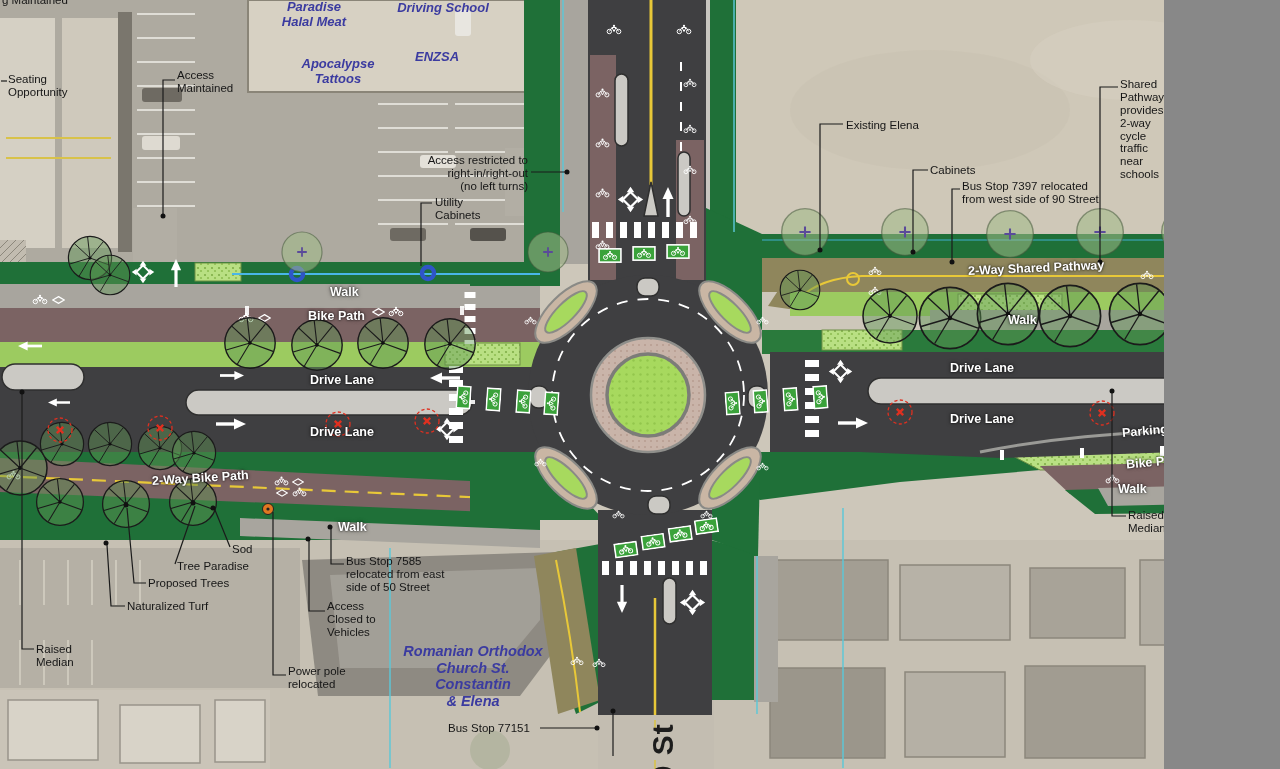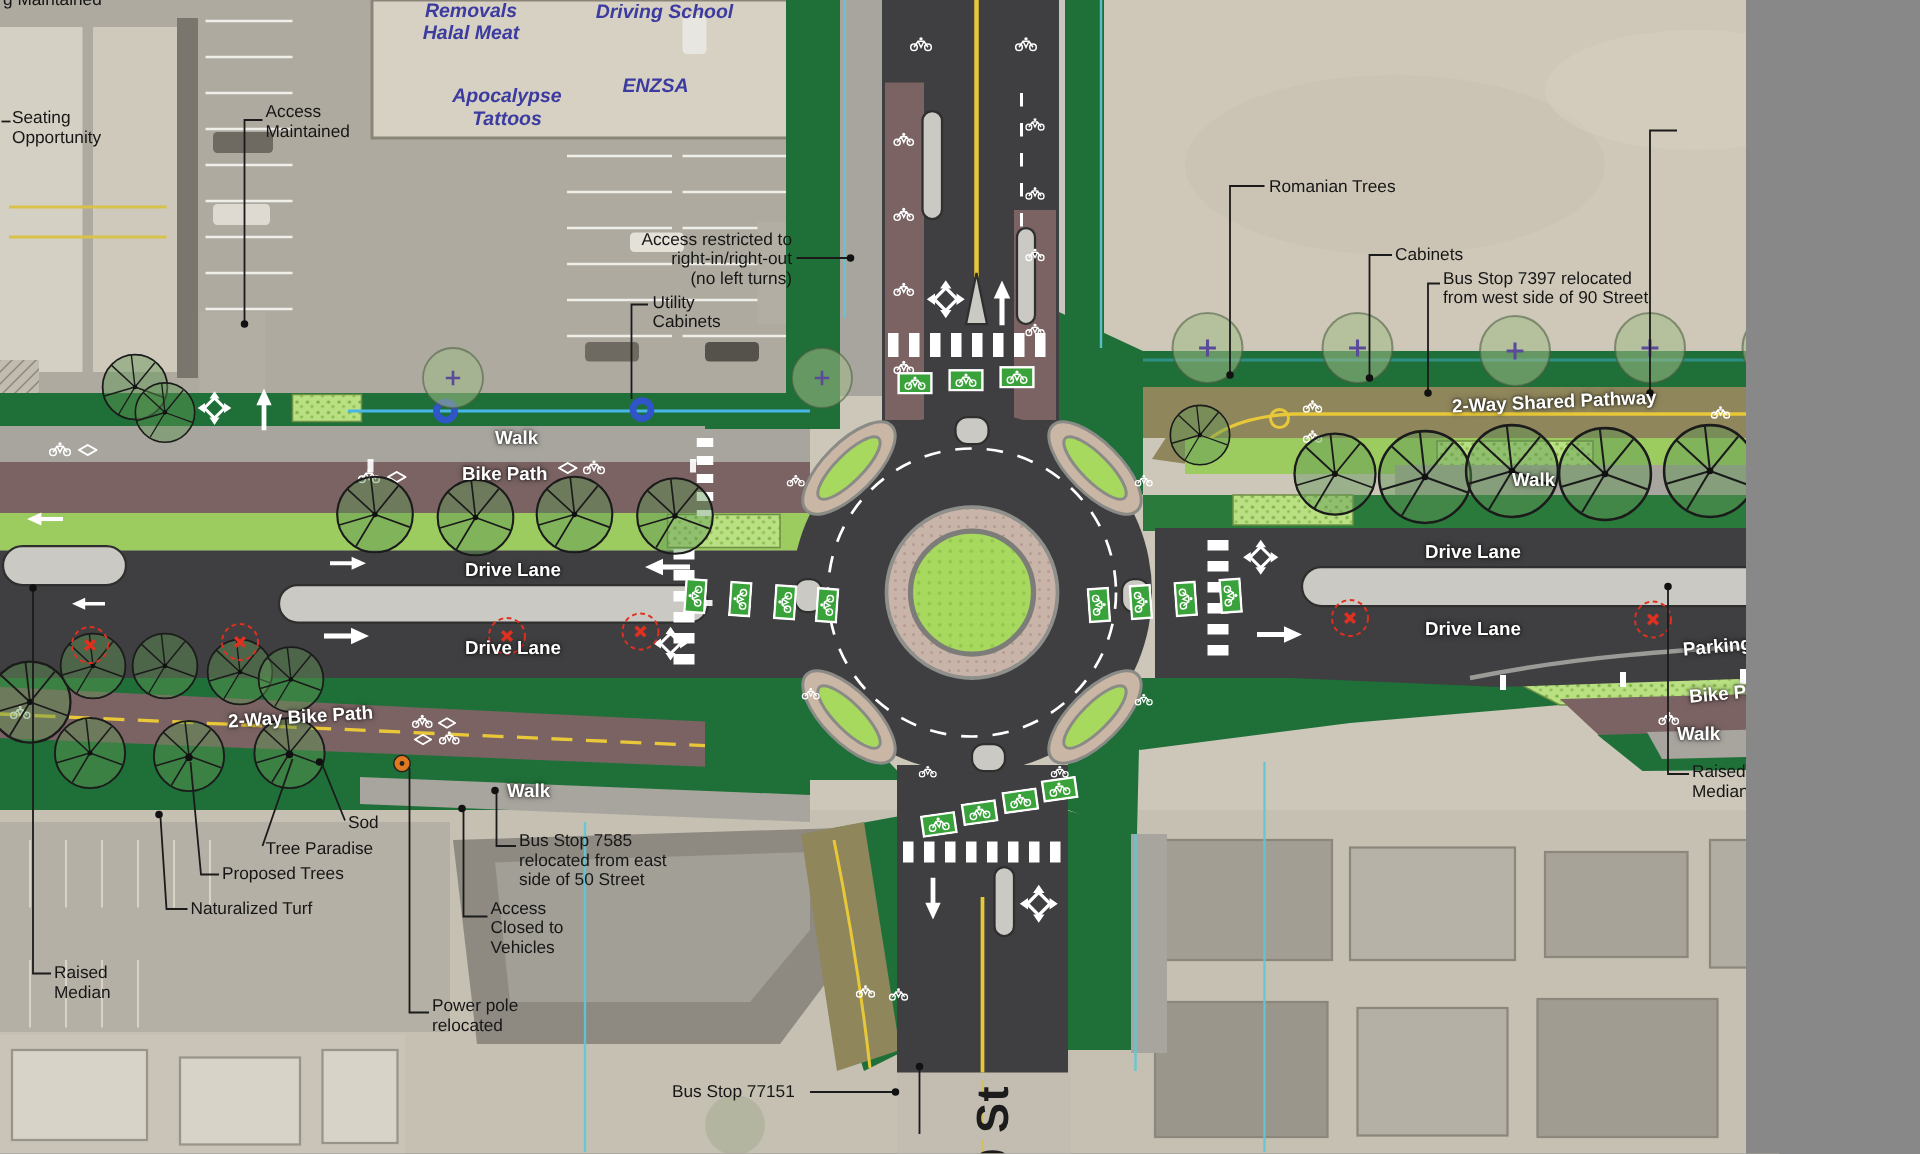--- a/index.html
+++ b/index.html
@@ -454,47 +454,53 @@
 <div class="lbl ann" style="left:2px;top:-6px">g Maintained</div>
 <div class="lbl ann" style="left:8px;top:73px">Seating
 Opportunity</div>
 <div class="lbl ann" style="left:177px;top:69px">Access
 Maintained</div>
 <div class="lbl ann right" style="left:420px;top:154px;width:108px">Access restricted to
 right-in/right-out
 (no left turns)</div>
 <div class="lbl ann" style="left:435px;top:196px">Utility
 Cabinets</div>
-<div class="lbl ann" style="left:846px;top:119px">Romanian Trees</div>
+<div class="lbl ann" style="left:846px;top:119px">Existing Elena</div>
 <div class="lbl ann" style="left:930px;top:164px">Cabinets</div>
 <div class="lbl ann" style="left:962px;top:180px">Bus Stop 7397 relocated
 from west side of 90 Street</div>
+<div class="lbl ann" style="left:1120px;top:78px">Shared Pathway
+provides 2-way cycle
+traffic near schools</div>
 <div class="lbl ann" style="left:232px;top:543px">Sod</div>
 <div class="lbl ann" style="left:177px;top:560px">Tree Paradise</div>
 <div class="lbl ann" style="left:148px;top:577px">Proposed Trees</div>
 <div class="lbl ann" style="left:127px;top:600px">Naturalized Turf</div>
 <div class="lbl ann" style="left:36px;top:643px">Raised
 Median</div>
 <div class="lbl ann" style="left:327px;top:600px">Access
 Closed to
 Vehicles</div>
 <div class="lbl ann" style="left:346px;top:555px">Bus Stop 7585
 relocated from east
 side of 50 Street</div>
 <div class="lbl ann" style="left:288px;top:665px">Power pole
 relocated</div>
 <div class="lbl ann" style="left:448px;top:722px">Bus Stop 77151</div>
 <div class="lbl ann" style="left:1128px;top:509px">Raised Median</div>
 
-<div class="lbl biz" style="left:264px;top:0px;width:100px">Removals
+<div class="lbl biz" style="left:264px;top:0px;width:100px">Paradise
 Halal Meat</div>
 <div class="lbl biz" style="left:388px;top:1px;width:110px">Driving School</div>
 <div class="lbl biz" style="left:288px;top:57px;width:100px">Apocalypse
 Tattoos</div>
 <div class="lbl biz" style="left:415px;top:50px">ENZSA</div>
+<div class="lbl biz" style="left:398px;top:643px;width:150px;font-size:14.5px">Romanian Orthodox
+Church St. Constantin
+&amp; Elena</div>
 
 <div class="lbl rl" style="left:330px;top:286px">Walk</div>
 <div class="lbl rl" style="left:308px;top:310px">Bike Path</div>
 <div class="lbl rl" style="left:310px;top:374px">Drive Lane</div>
 <div class="lbl rl" style="left:310px;top:426px">Drive Lane</div>
 <div class="lbl rl" style="left:152px;top:472px;transform:rotate(-3.5deg)">2-Way Bike Path</div>
 <div class="lbl rl" style="left:338px;top:521px">Walk</div>
 <div class="lbl rl" style="left:968px;top:262px;transform:rotate(-2.5deg)">2-Way Shared Pathway</div>
 <div class="lbl rl" style="left:1008px;top:314px">Walk</div>
 <div class="lbl rl" style="left:950px;top:362px">Drive Lane</div>

